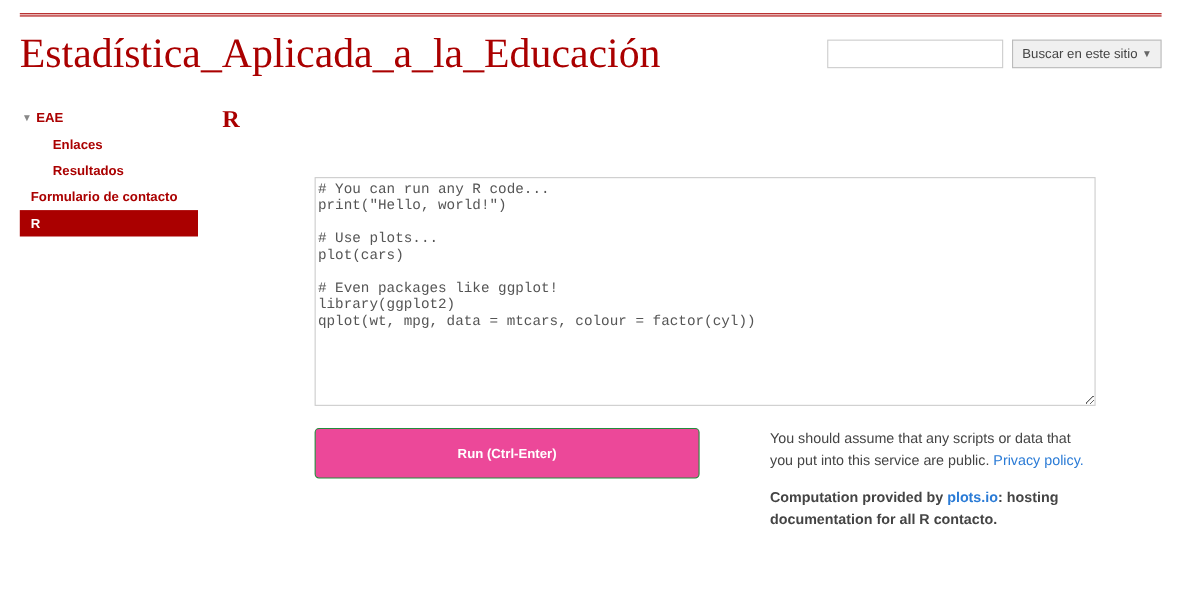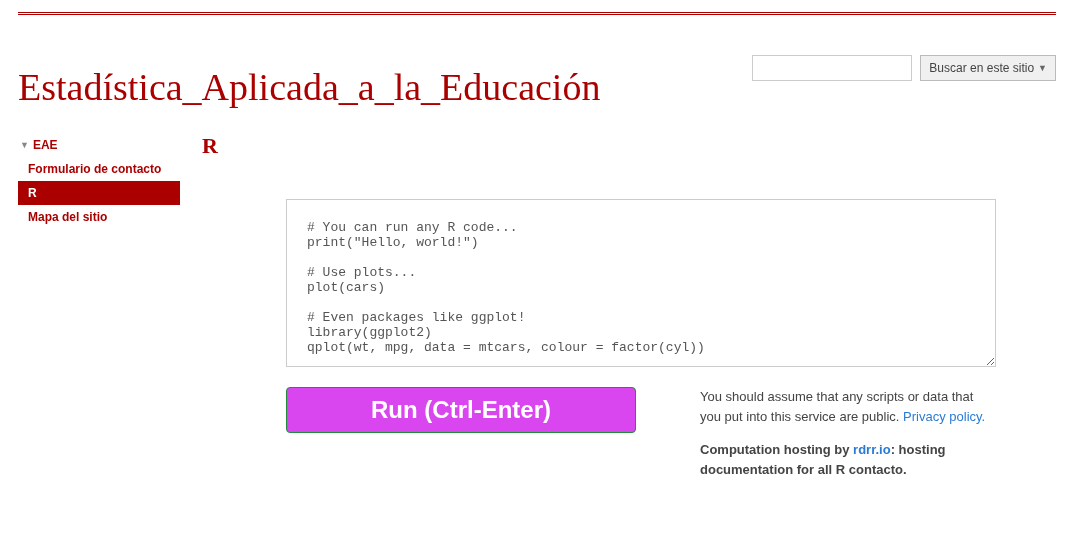--- a/index.html
+++ b/index.html
@@ -1,38 +1,38 @@
 <!DOCTYPE html>
 <html><head>
   <meta charset="utf-8">
   <style>
     * { margin: 0; padding: 0; box-sizing: border-box; }
     body { font-family: Verdana, Arial, sans-serif; font-size: 13px; color: #333; background: #fff; }
     .page { width: 1074px; margin: 0 auto; }
     .top-rule { border-top: 3px double #a00; margin: 12px 18px 0 18px; }
     .header { display: flex; align-items: center; justify-content: space-between; padding: 12px 18px 24px 18px; }
-    .site-title { font-family: Georgia, serif; font-size: 38px; color: #a00; font-weight: normal; margin-top: 38px; }
+    .site-title { font-family: Georgia, serif; font-size: 38px; color: #a00; font-weight: normal; }
     .search-wrap { display: flex; gap: 8px; align-items: center; }
     .search-input { width: 160px; height: 26px; border: 1px solid #ccc; padding: 2px 6px; font-size: 12px; }
     .search-btn { background: #f0f0f0; border: 1px solid #bbb; height: 26px; padding: 0 8px; font-size: 12px; color: #444; display: inline-flex; align-items: center; gap: 4px; cursor: pointer; }
     .search-btn .chev { font-size: 9px; color: #666; }
     .layout { display: flex; padding: 0 18px; }
     .sidebar { width: 162px; flex-shrink: 0; }
     .nav-item { padding: 5px 6px; color: #a00; font-size: 12px; font-weight: bold; cursor: pointer; }
     .nav-item.root { display: flex; align-items: center; gap: 4px; padding-left: 2px; }
     .nav-item.root .tri { font-size: 9px; color: #888; }
     .nav-item.child { padding-left: 30px; font-weight: bold; }
     .nav-item.level1 { padding-left: 10px; }
     .nav-item.active { background: #a00; color: #fff; }
     .main { flex: 1; padding-left: 22px; }
     .page-title { font-family: Georgia, serif; font-size: 22px; color: #a00; margin-bottom: 40px; }
     .code-area-wrap { margin-left: 84px; }
-    .code-box { width: 710px; border: 1px solid #ccc; background: #fff; padding: 20px; font-family: 'Courier New', monospace; font-size: 13px; color: #555; white-space: pre; height: 168px; resize: both; overflow: auto; }
+    .code-box { width: 710px; border: 1px solid #ccc; background: #fff; padding: 2px; font-family: 'Courier New', monospace; font-size: 13px; color: #555; white-space: pre; height: 208px; resize: both; overflow: auto; }
     .below-code { display: flex; gap: 22px; margin-top: 20px; width: 710px; }
-    .run-btn { background: #d946ef; color: #fff; border: 1px solid #228c3c; border-radius: 4px; width: 350px; height: 46px; font-size: 24px; font-weight: bold; cursor: pointer; }
+    .run-btn { background: #ec4899; color: #fff; border: 1px solid #228c3c; border-radius: 4px; width: 350px; height: 46px; font-size: 12px; font-weight: bold; cursor: pointer; }
     .info { flex: 1; font-size: 13px; color: #444; line-height: 1.5; margin-left: 42px; }
     .info a { color: #2a7bd6; text-decoration: none; }
     .info .strong { font-weight: bold; margin-top: 14px; display: block; }
   </style>
 </head>
 <body>
 
 <div class="page">
   <div class="top-rule"></div>
 
@@ -46,23 +46,24 @@
       </button>
     </div>
   </div>
 
   <div class="layout">
     <nav class="sidebar">
       <div class="nav-item root">
         <span class="tri">▼</span>
         <span>EAE</span>
       </div>
+      <div class="nav-item child">Enlaces</div>
+      <div class="nav-item child">Resultados</div>
       <div class="nav-item level1">Formulario de contacto</div>
       <div class="nav-item level1 active">R</div>
-      <div class="nav-item level1">Mapa del sitio</div>
     </nav>
 
     <main class="main">
       <h2 class="page-title">R</h2>
 
       <div class="code-area-wrap">
         <div class="code-box"># You can run any R code...
 print("Hello, world!")
 
 # Use plots...
@@ -70,20 +71,20 @@
 
 # Even packages like ggplot!
 library(ggplot2)
 qplot(wt, mpg, data = mtcars, colour = factor(cyl))</div>
 
         <div class="below-code">
           <button class="run-btn">Run (Ctrl-Enter)</button>
           <div class="info">
             <span>You should assume that any scripts or data that you put into this service are public. </span><a href="#">Privacy policy.</a>
             <span class="strong">
-              <span>Computation hosting by </span><a href="#">rdrr.io</a><span>: hosting documentation for all R contacto.</span>
+              <span>Computation provided by </span><a href="#">plots.io</a><span>: hosting documentation for all R contacto.</span>
             </span>
           </div>
         </div>
       </div>
     </main>
   </div>
 </div>
 
 </body></html>

